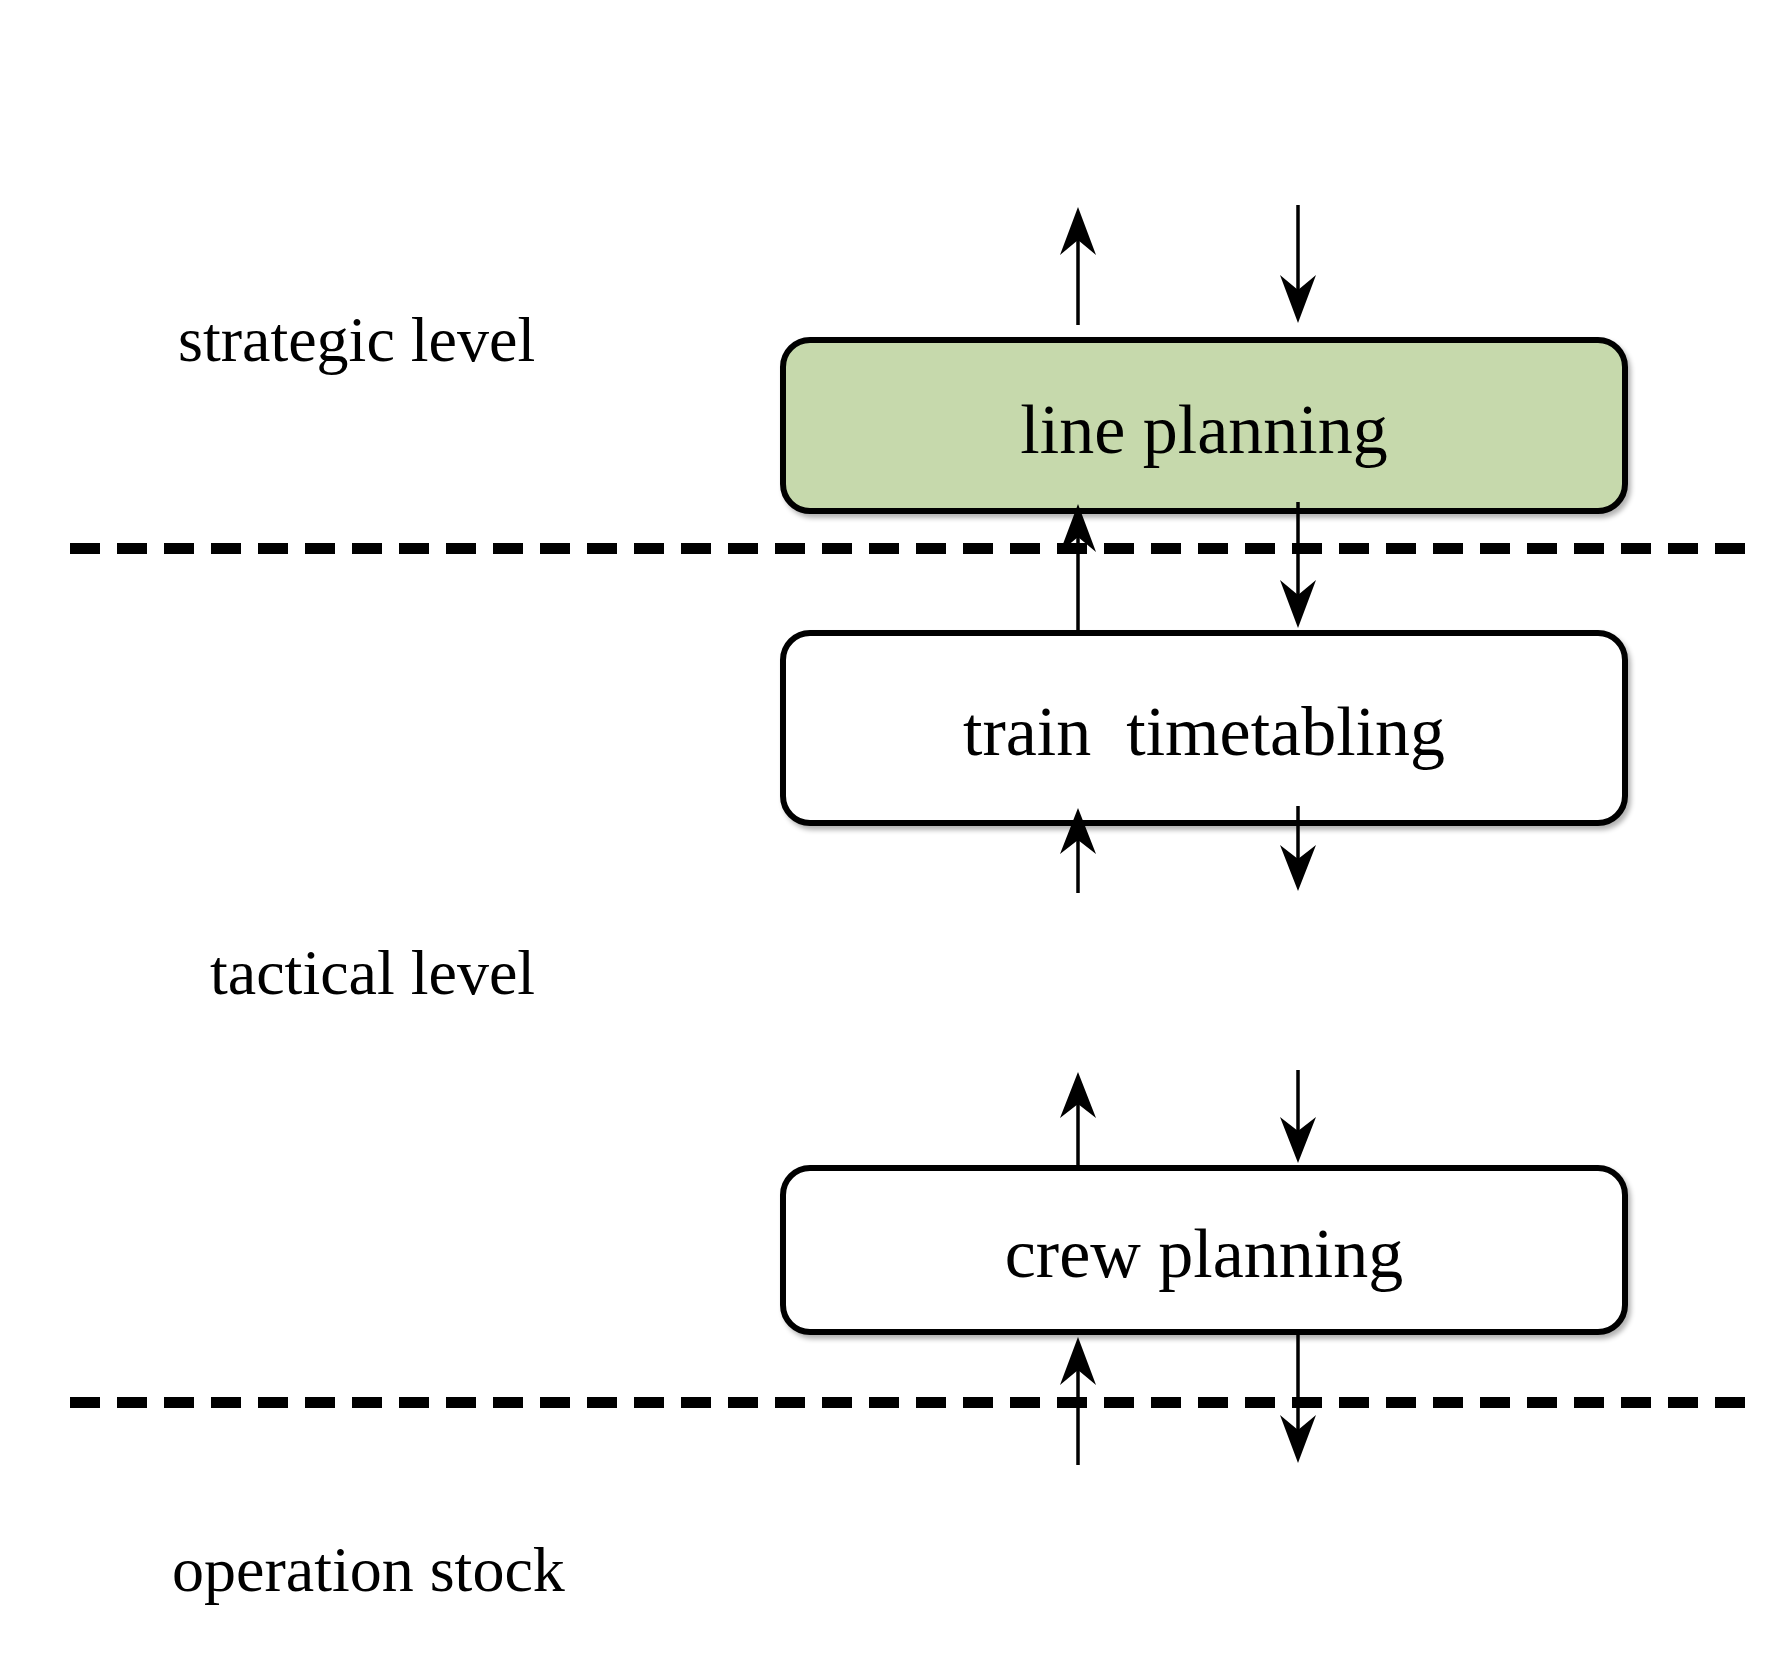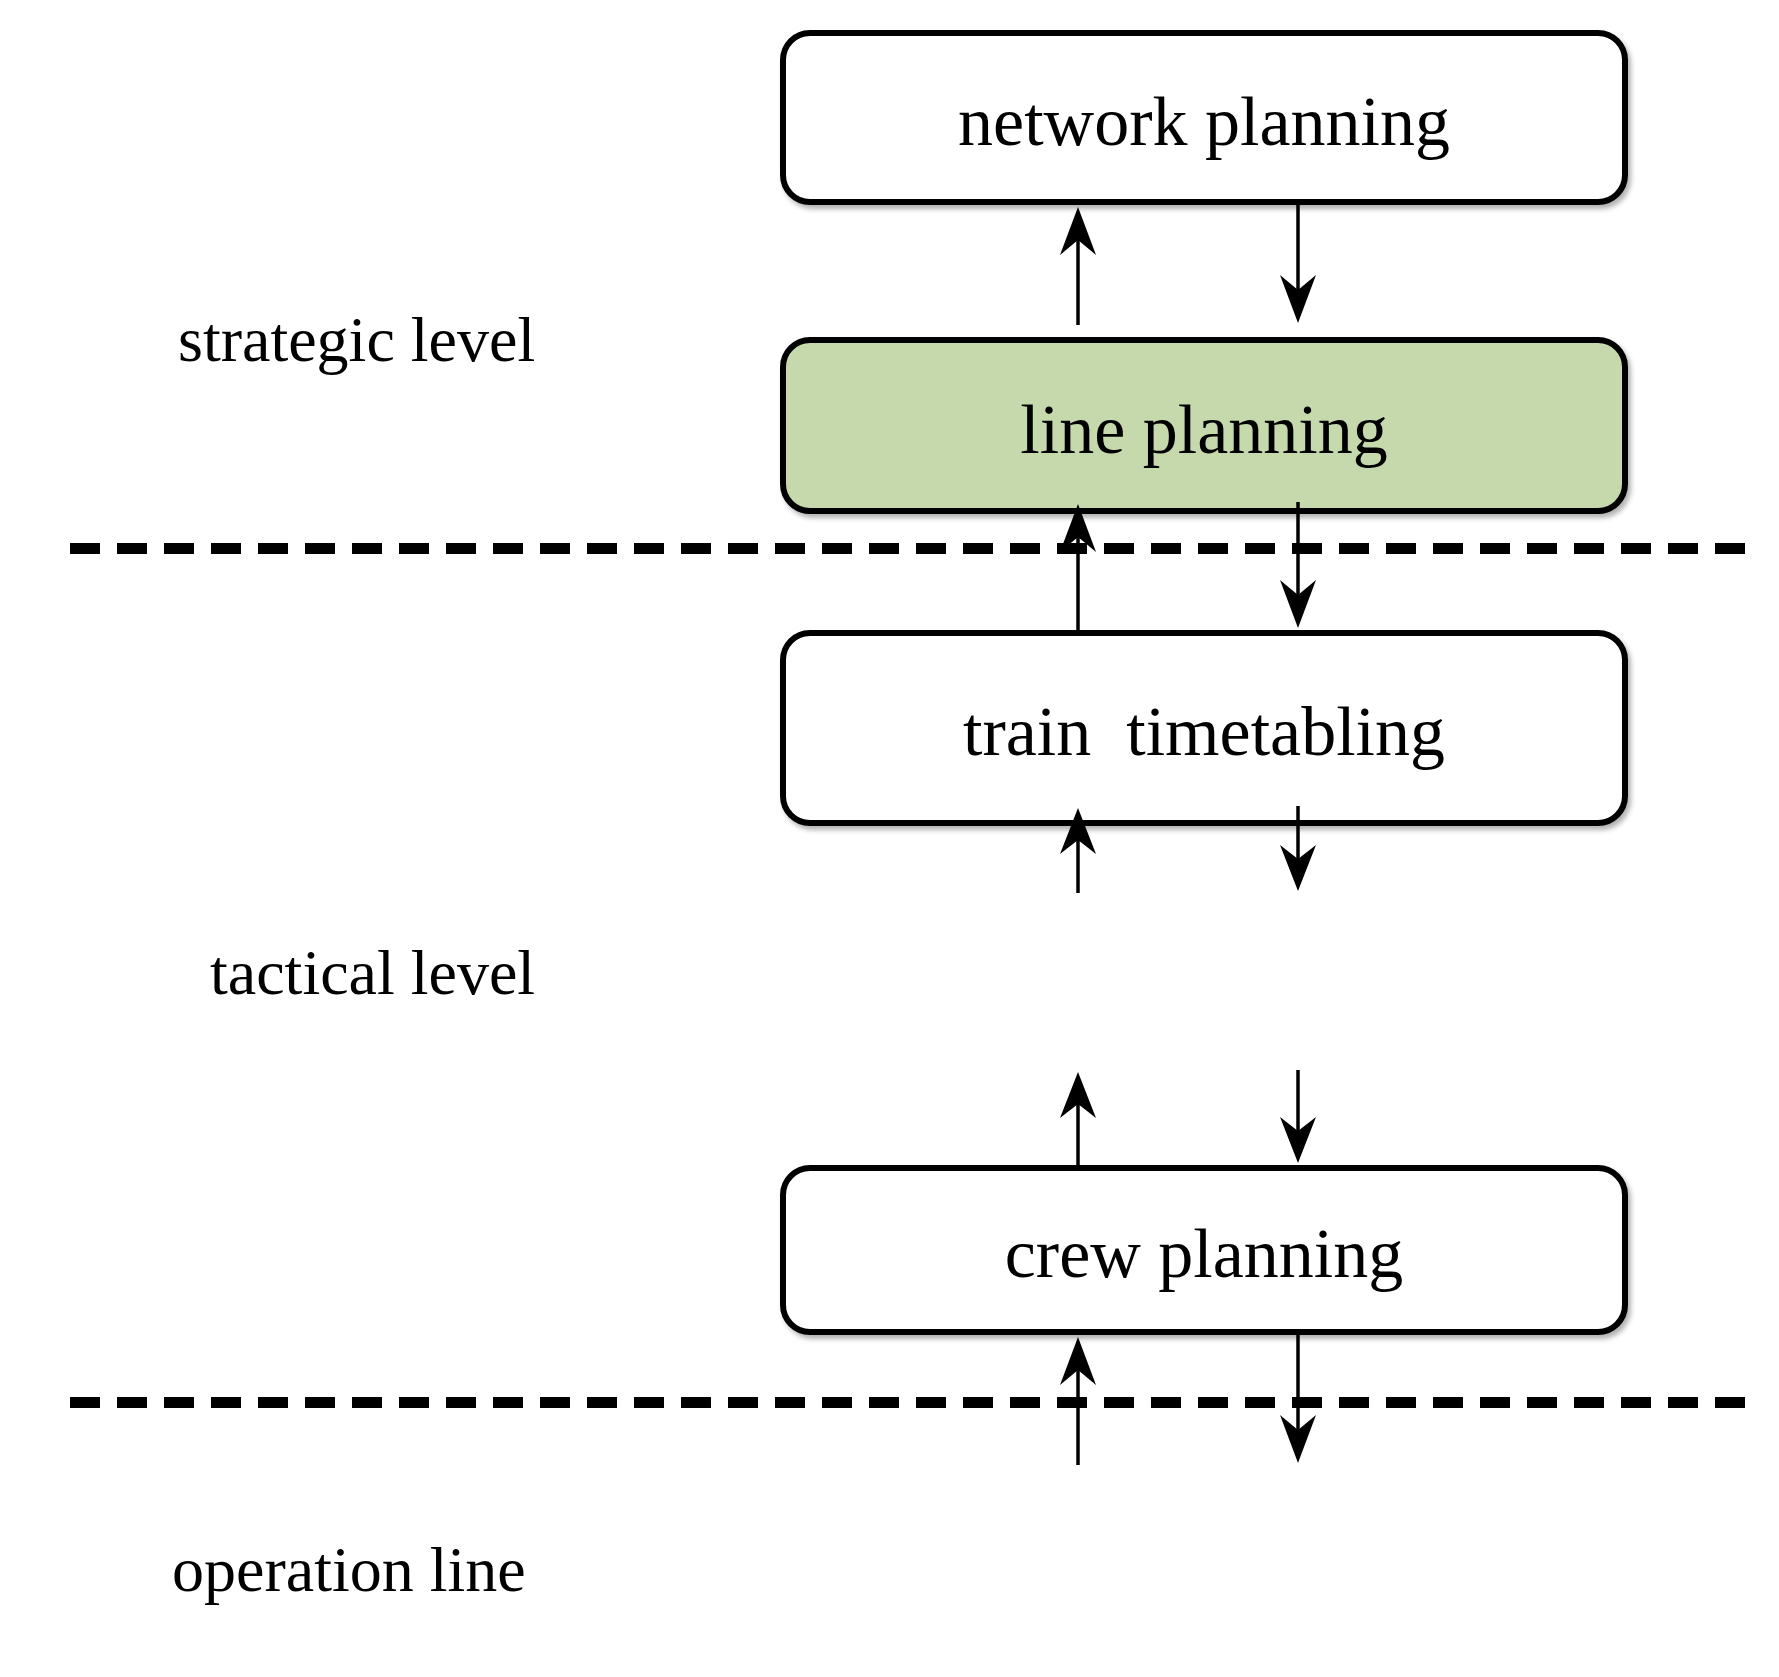--- a/index.html
+++ b/index.html
@@ -88,28 +88,25 @@
   .gap-arrows line { stroke: var(--line-color); stroke-width: 3.5; }
   .gap-arrows path { fill: var(--line-color); stroke: none; }
 </style>
 </head>
 <body>
 
 <div class="canvas">
 
   <div class="level-label label-strategic">strategic level</div>
   <div class="level-label label-tactical">tactical level</div>
-  <div class="level-label label-operation">operation line</div>
+  <div class="level-label label-operation">operation stock</div>
 
   <div class="dashed-line dashed-1"></div>
   <div class="dashed-line dashed-2"></div>
 
-  <div class="node box-1">
-    <span class="node-label">network planning</span>
-  </div>
   <div class="node box-2 highlight">
     <span class="node-label">line planning</span>
   </div>
   <div class="node box-3">
     <span class="node-label">train  timetabling</span>
   </div>
   <div class="node box-5">
     <span class="node-label">crew planning</span>
   </div>
 

